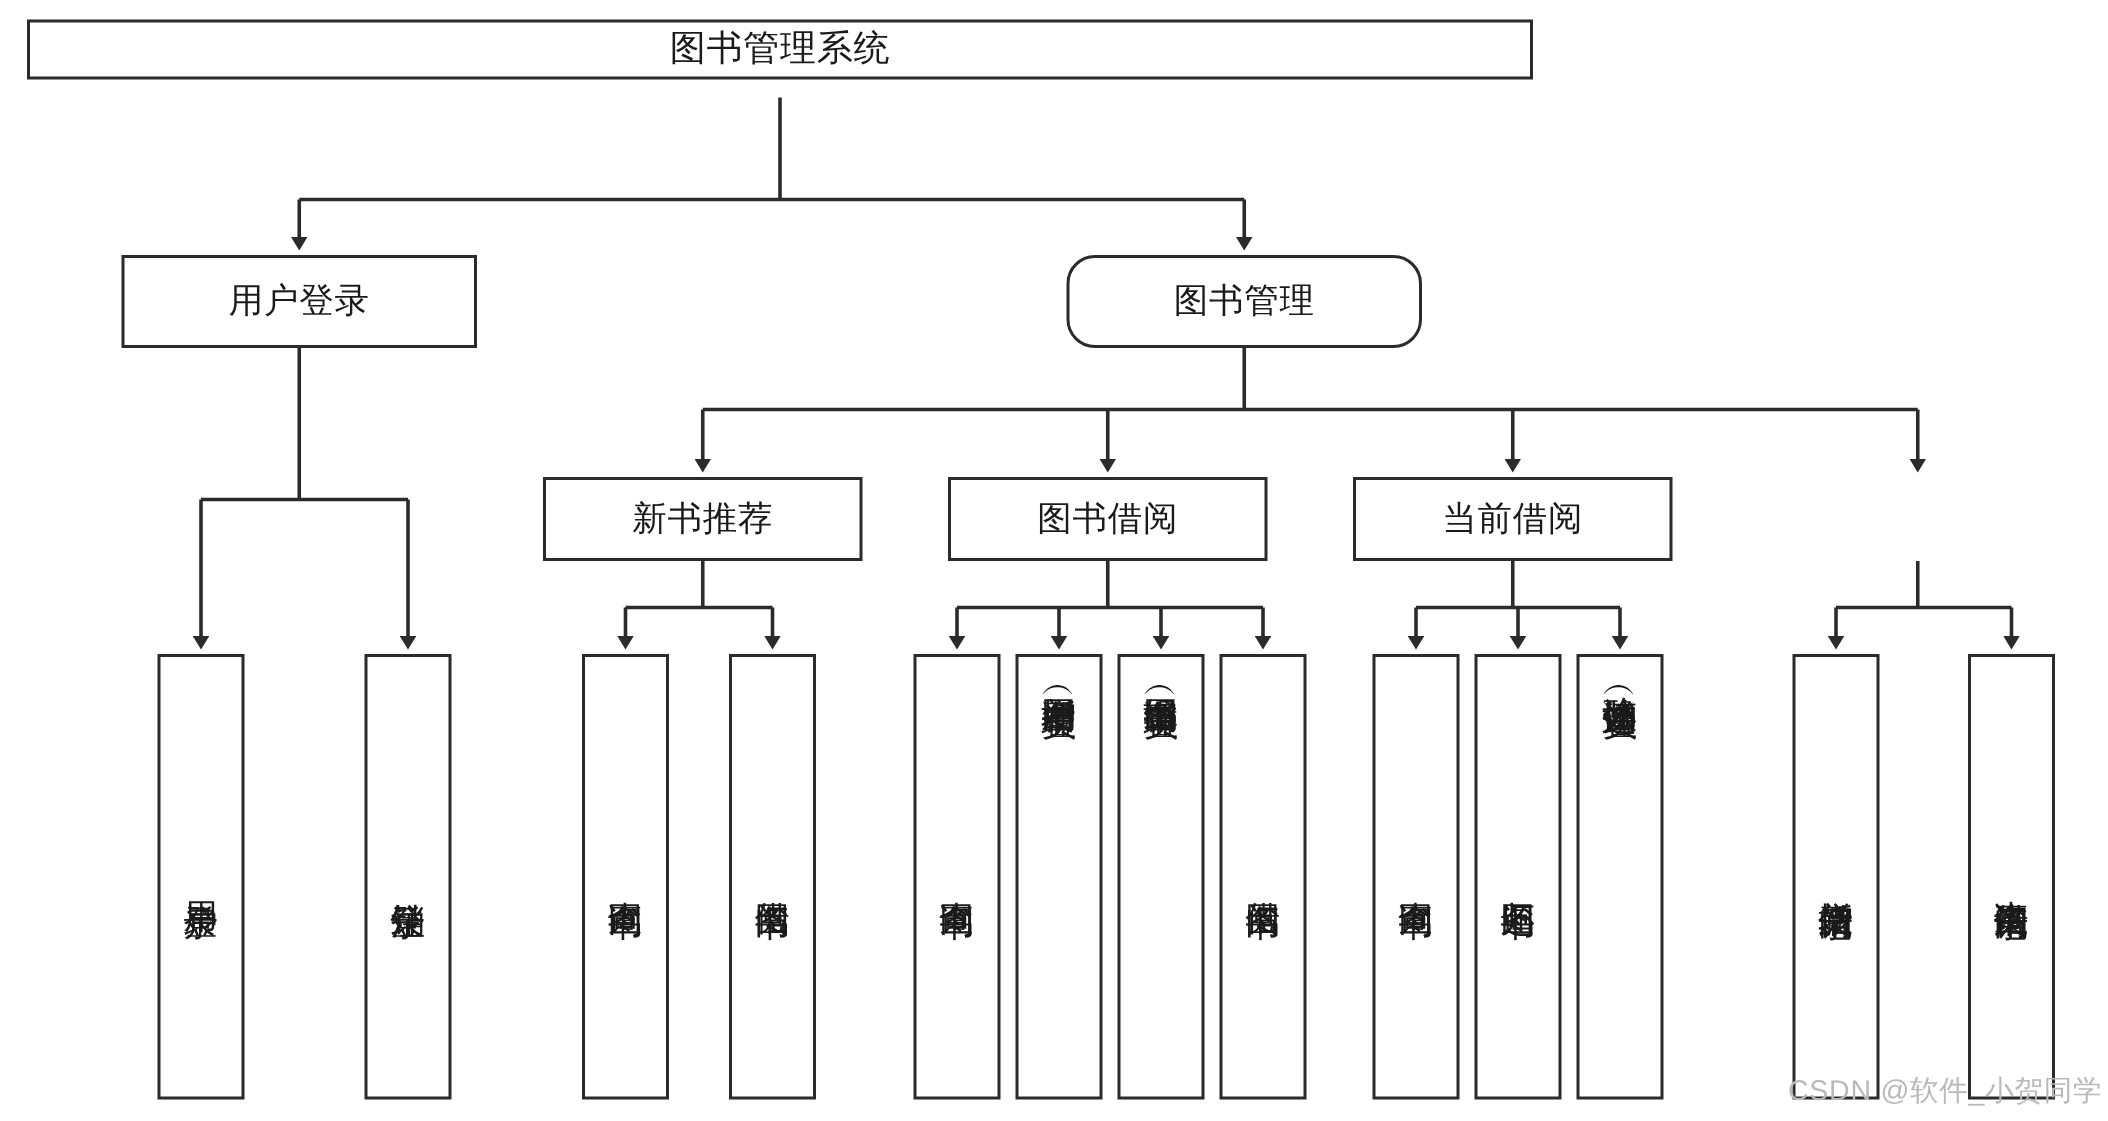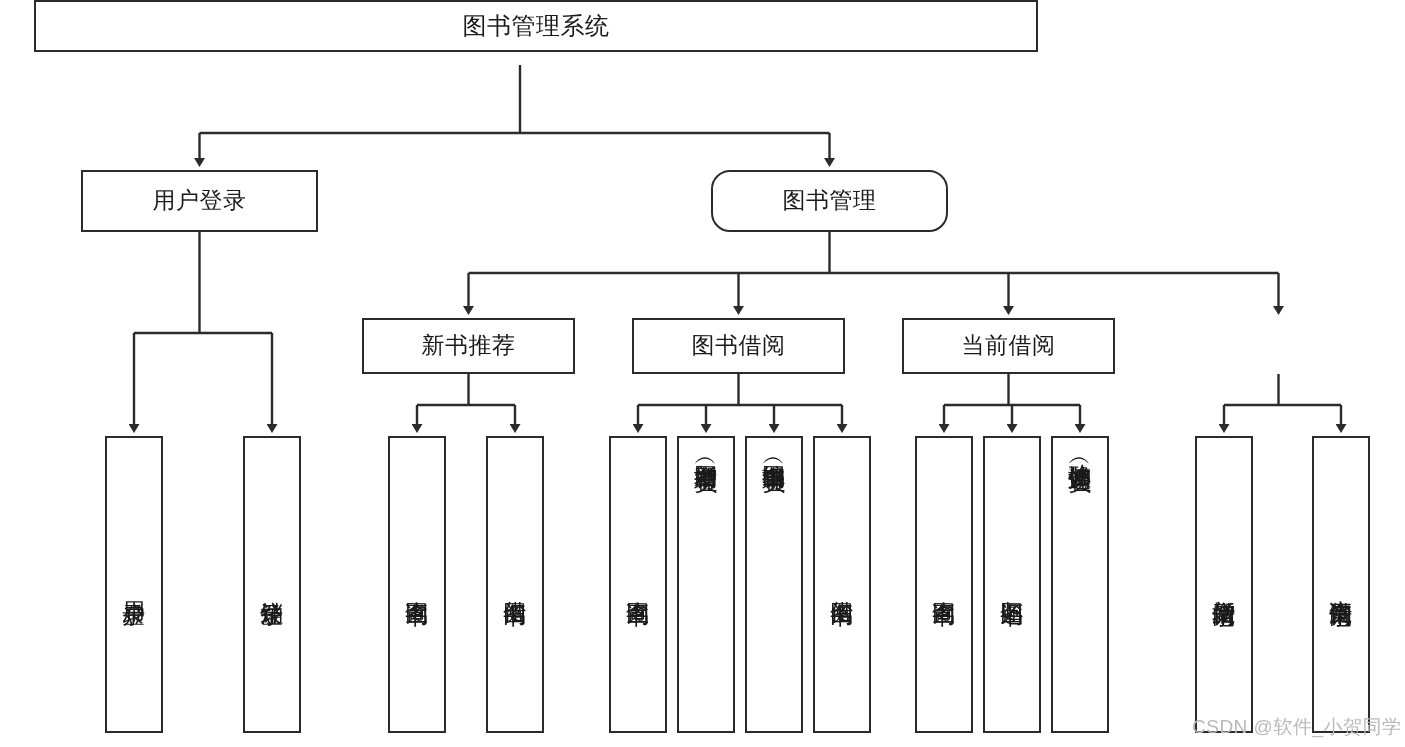--- a/index.html
+++ b/index.html
@@ -116,21 +116,21 @@
         <line x1="944" y1="405" x2="944" y2="425" marker-end="url(#arrow)"></line>
         <line x1="1012" y1="405" x2="1012" y2="425" marker-end="url(#arrow)"></line>
         <line x1="1080" y1="405" x2="1080" y2="425" marker-end="url(#arrow)"></line>
         <line x1="1278.5" y1="374" x2="1278.5" y2="405"></line>
         <line x1="1224" y1="405" x2="1341" y2="405"></line>
         <line x1="1224" y1="405" x2="1224" y2="425" marker-end="url(#arrow)"></line>
         <line x1="1341" y1="405" x2="1341" y2="425" marker-end="url(#arrow)"></line>
       </g>
   </svg>
 
-  <div class="node root horizontal" style="left: 18px; top: 0; width: 1004px; height: 52px; margin-left: 16px;">
+  <div class="node root horizontal" style="left: 18px; top: 13px; width: 1004px; height: 40px;">
     <span class="node-label">图书管理系统</span>
   </div>
 
   <div class="node horizontal" style="left: 81px; top: 170px; width: 237px; height: 62px;">
     <span class="node-label">用户登录</span>
   </div>
   <div class="node horizontal" style="left: 711px; top: 170px; width: 237px; height: 62px; border-radius: 19px;">
     <span class="node-label">图书管理</span>
   </div>
 

